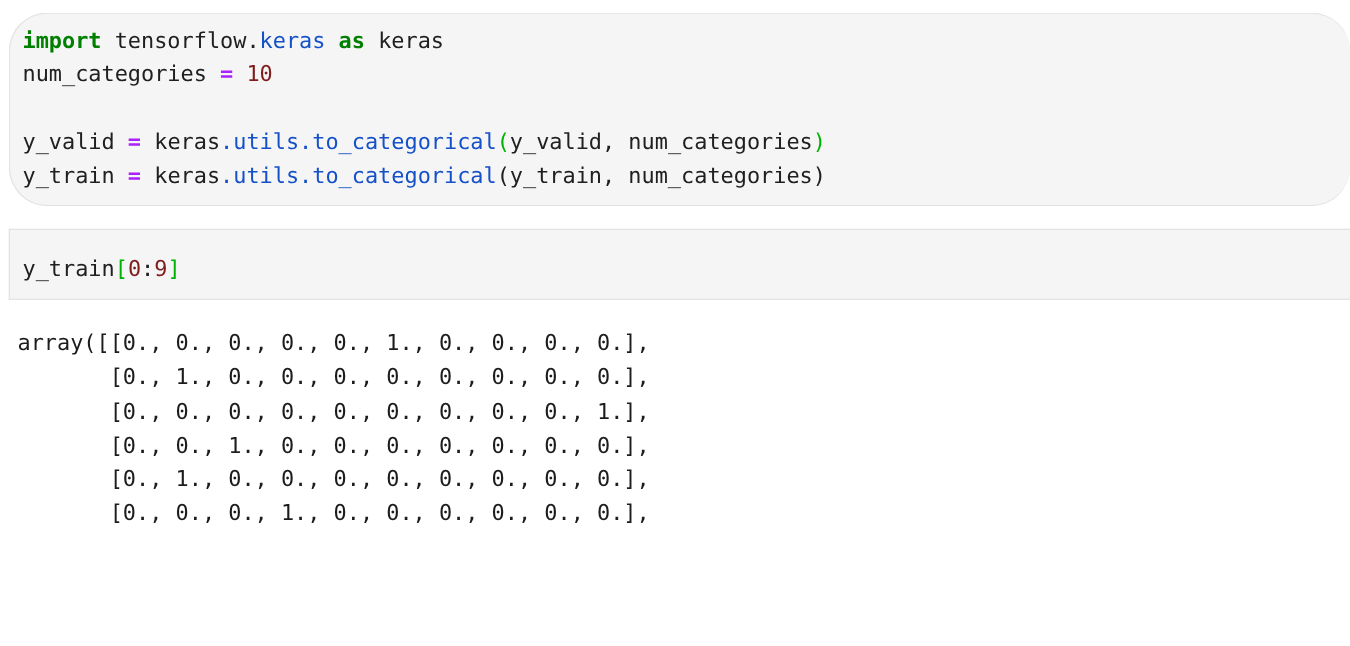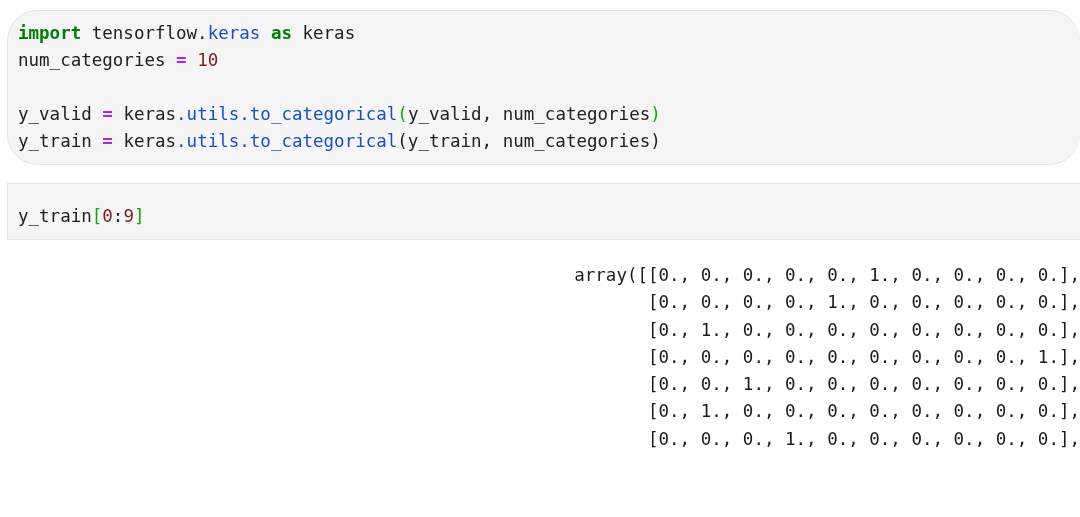--- a/index.html
+++ b/index.html
@@ -61,21 +61,20 @@
   .tok-num     { color: #7f1d1d; }
   .tok-plain   { color: #202020; }
   .tok-bracket { color: #00b300; }
   .tok-greenpar{ color: #00b300; }
 
   
   .output {
     margin: 0;
     padding: 22px 0 0 14px;
     background: #ffffff;
-    text-align: right;
   }
   .out-line {
     font-family: "DejaVu Sans Mono", "Liberation Mono", monospace;
     font-size: 17.5px;
     line-height: 27.3px;
     color: #1c1c1c;
     white-space: pre;
   }
 </style>
 </head>
@@ -95,21 +94,20 @@
 
   <div class="cell cell-2">
     <div class="code-lines">
         <div class="code-line"><span class="tok-plain">y_train</span><span class="tok-bracket">[</span><span class="tok-num">0</span><span class="tok-plain">:</span><span class="tok-num">9</span><span class="tok-bracket">]</span></div>
       </div>
   </div>
 
   <div class="output">
     <div class="out-lines">
         <div class="out-line">array([[0., 0., 0., 0., 0., 1., 0., 0., 0., 0.],</div>
-        <div class="out-line">       [0., 0., 0., 0., 1., 0., 0., 0., 0., 0.],</div>
         <div class="out-line">       [0., 1., 0., 0., 0., 0., 0., 0., 0., 0.],</div>
         <div class="out-line">       [0., 0., 0., 0., 0., 0., 0., 0., 0., 1.],</div>
         <div class="out-line">       [0., 0., 1., 0., 0., 0., 0., 0., 0., 0.],</div>
         <div class="out-line">       [0., 1., 0., 0., 0., 0., 0., 0., 0., 0.],</div>
         <div class="out-line">       [0., 0., 0., 1., 0., 0., 0., 0., 0., 0.],</div>
       </div>
   </div>
 
 </div>
 

